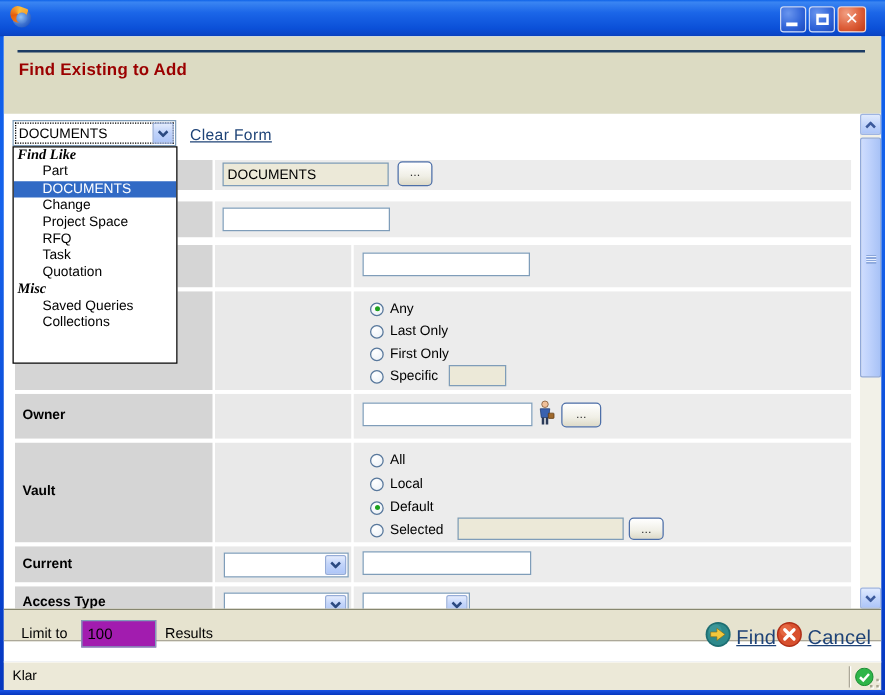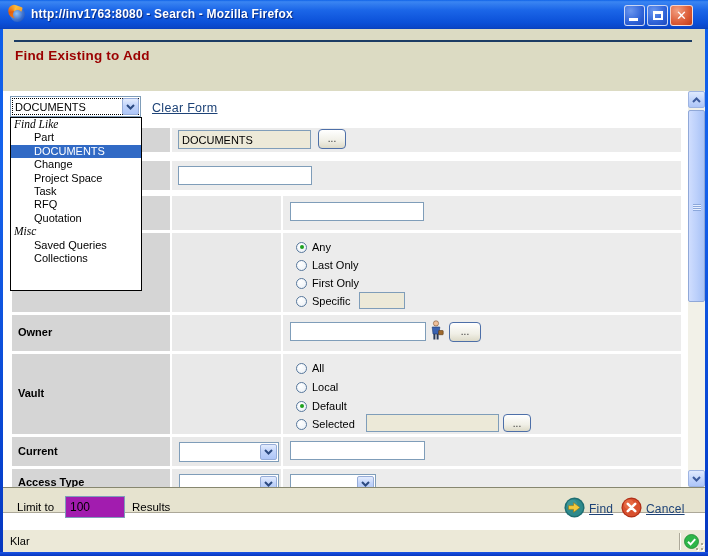--- a/index.html
+++ b/index.html
@@ -46,21 +46,21 @@
     border:1px solid #7F9DB9;font-size:11px;outline:1px dotted #000;outline-offset:-3px;
   }
   .type-select .val{position:absolute;left:4px;top:4px;}
   .sel-btn{position:absolute;right:1px;top:1px;bottom:1px;width:17px;border-radius:2px;
     background:linear-gradient(180deg,#E4ECFD,#C2D4FA 45%,#AEC6F8);border:1px solid #96ACD8;
     display:flex;align-items:center;justify-content:center;}
   .clear-form{position:absolute;left:149px;top:72px;font-size:12.5px;color:#1E4377;text-decoration:underline;letter-spacing:.3px;}
   
   .type-menu{position:absolute;left:7px;top:88px;width:132px;height:174px;background:#fff;border:1px solid #000;z-index:50;overflow:hidden;}
   .menu-row{height:13.4px;line-height:13.5px;font-size:11px;white-space:nowrap;padding-left:23px;color:#000;}
-  .menu-row.group{font-weight:normal;font-style:italic;padding-left:3px;font-family:"Liberation Serif",serif;font-size:11.5px;}
+  .menu-row.group{font-weight:bold;font-style:italic;padding-left:3px;font-family:"Liberation Serif",serif;font-size:11.5px;}
   .menu-row.selected{background:#316AC5;color:#fff;}
   
   .form-row{position:absolute;left:9px;width:669px;overflow:hidden;}
   .cell{position:absolute;top:0;bottom:0;}
   .c1{left:0;width:158px;background:#D5D5D5;}
   .c2{left:160px;width:109px;background:#E9E9E9;}
   .c3{left:271px;width:398px;background:#ECECEC;}
   .c23{left:160px;width:509px;background:#ECECEC;}
   .row-label{position:absolute;left:6px;font-size:11px;font-weight:bold;color:#000;}
   input.txt{position:absolute;height:19px;background:#fff;border:1px solid #7F9DB9;font-size:11px;
@@ -75,21 +75,21 @@
   .radio.checked::after{content:"";position:absolute;left:2.5px;top:2.5px;width:4px;height:4px;border-radius:50%;background:#1EA11E;}
   .mini-select{position:absolute;background:#fff;border:1px solid #7F9DB9;}
   .person-icon{position:absolute;width:14px;height:21px;}
   
   .actionbar{position:absolute;left:0;top:458px;width:702px;height:26px;background:#E6E3CF;
     border-top:1px solid #87876F;border-bottom:1px solid #ACA899;padding-left:44px;}
   .limit-label{position:absolute;left:14px;top:13px;font-size:11.5px;}
   .limit-input{position:absolute;left:62px;top:8px;width:60px;height:22px;background:#a21caf;
     border:1px solid #7F9DB9;font-size:12px;padding:1px 4px;font-family:"Liberation Sans",sans-serif;}
   .results-label{position:absolute;left:129px;top:13px;font-size:11.5px;}
-  .action-link{position:absolute;top:14px;font-size:12px;color:#1E4377;text-decoration:underline;letter-spacing:.2px;}
+  .action-link{position:absolute;top:14px;font-size:16px;color:#1E4377;text-decoration:underline;letter-spacing:.2px;}
   .find-icon{position:absolute;left:561px;top:9px;width:21px;height:21px;}
   .find-link{left:586px;}
   .cancel-icon{position:absolute;left:618px;top:9px;width:21px;height:21px;}
   .cancel-link{left:643px;}
   
   .scrollbar{position:absolute;left:685px;top:62px;width:17px;height:396px;background:#F2F1E8;}
   .sb-btn{position:absolute;left:0;width:17px;height:17px;border-radius:2px;border:1px solid #9EB4E2;
     background:linear-gradient(180deg,#E0EAFE,#C4D6FB 50%,#ADC5F8);display:flex;align-items:center;justify-content:center;}
   .sb-up{top:0;}
   .sb-down{bottom:0;}
@@ -112,21 +112,20 @@
 <body>
 
 <div class="window">
 
   <div class="titlebar">
     <span class="ff-icon">
       <span class="ff-globe"></span>
         <span class="ff-fox"></span>
         <span class="ff-hole"></span>
     </span>
-    <span class="win-title">http://inv1763:8080 - Search - Mozilla Firefox</span>
     <span class="winbtn btn-min">
         <span class="glyph-min"></span>
       </span>
     <span class="winbtn btn-max">
         <span class="glyph-max"></span>
       </span>
     <span class="winbtn btn-close">
         <span class="glyph-x">✕</span>
       </span>
   </div>
@@ -147,22 +146,22 @@
       </span>
     </div>
     <a class="clear-form">Clear Form</a>
 
     <div class="type-menu">
       <div class="menu-row group">Find Like</div>
       <div class="menu-row">Part</div>
       <div class="menu-row selected">DOCUMENTS</div>
       <div class="menu-row">Change</div>
       <div class="menu-row">Project Space</div>
+      <div class="menu-row">RFQ</div>
       <div class="menu-row">Task</div>
-      <div class="menu-row">RFQ</div>
       <div class="menu-row">Quotation</div>
       <div class="menu-row group">Misc</div>
       <div class="menu-row">Saved Queries</div>
       <div class="menu-row">Collections</div>
     </div>
 
     <div class="form-row" style="top:99px;height:24px;">
       <div class="cell c1"></div>
       <div class="cell c23"></div>
       <input class="txt beige" style="left: 166px; top: 2px; width: 133px;" readonly="" value="DOCUMENTS">

